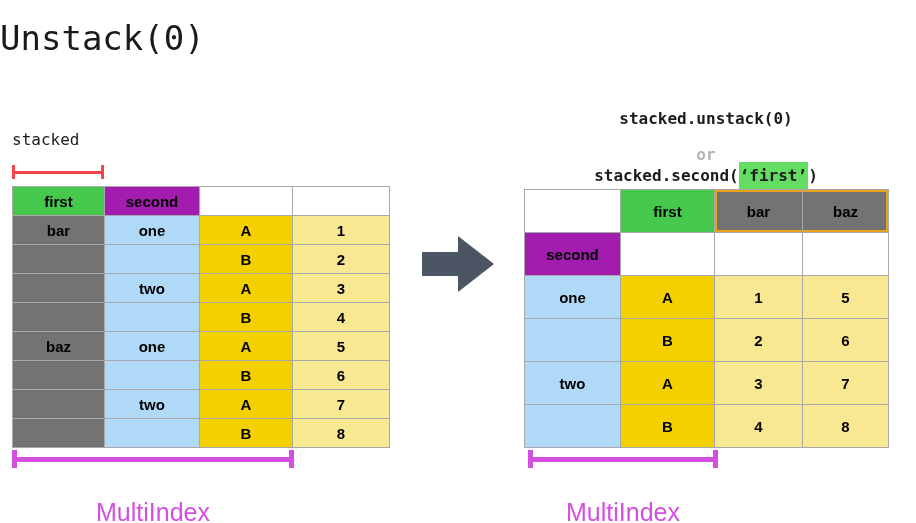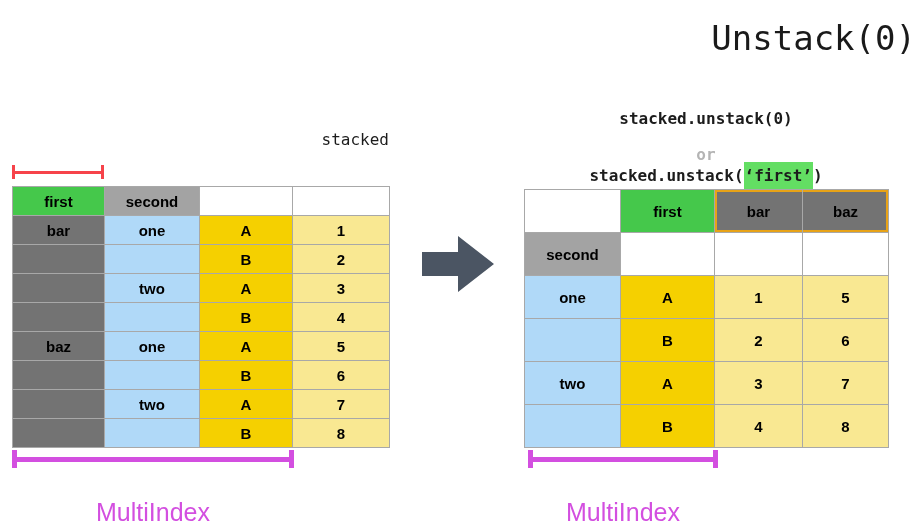--- a/index.html
+++ b/index.html
@@ -14,35 +14,35 @@
     font-family: "Liberation Sans", sans-serif;
     overflow: hidden;
   }
 
   
   #page-title {
     position: absolute;
     left: 0;
     top: 18px;
     width: 916px;
-    text-align: right;
+    text-align: left;
     font-family: "DejaVu Sans Mono", monospace;
     font-size: 34px;
     color: #1a1a1a;
     letter-spacing: 0px;
   }
 
   
   .caption-mono {
     position: absolute;
     font-family: "DejaVu Sans Mono", monospace;
     font-size: 16px;
     color: #1c1c1c;
     white-space: pre;
-    text-align: right;
+    text-align: left;
   }
 
   #stacked-caption {
     left: 12px;
     top: 130px;
     width: 377px;
   }
 
   #code-block {
     position: absolute;
@@ -79,21 +79,21 @@
     font-size: 15px;
     font-weight: bold;
     color: #000000;
     padding: 0;
     overflow: hidden;
   }
 
   
   .c-blank   { background: #ffffff; }
   .c-green   { background: #45c84b; }
-  .c-lgreen  { background: #a3a3a3; }
+  .c-lgreen  { background: #a21caf; }
   .c-blue    { background: #737373; }
   .c-lblue   { background: #b0d9f8; }
   .c-gold    { background: #f5d000; }
   .c-lgold   { background: #f9e892; font-weight: normal; color: #2a2a2a; font-size: 15px; }
   .hl-left   { box-shadow: inset 0 2px 0 0 #e8a317, inset 0 -2px 0 0 #e8a317, inset 2px 0 0 0 #e8a317; }
   .hl-right  { box-shadow: inset 0 2px 0 0 #e8a317, inset 0 -2px 0 0 #e8a317, inset -2px 0 0 0 #e8a317; }
 
   
   #table-stacked { left: 12px; top: 186px; }
   #table-stacked .col-a { width: 92px; }
@@ -245,21 +245,21 @@
 </div>
 <div id="mi-label-left" class="mi-label">MultiIndex</div>
 
 <svg id="flow-arrow" viewBox="0 0 72 56">
   <polygon points="0,16 36,16 36,0 72,28 36,56 36,40 0,40" fill="#4b5563"></polygon>
 </svg>
 
 <div id="code-block">
   <div>stacked.unstack(0)</div>
   <div id="code-line-or">or</div>
-  <div><span>stacked.unstack(</span><span class="code-hl">‘first’</span><span>)</span></div>
+  <div><span>stacked.second(</span><span class="code-hl">‘first’</span><span>)</span></div>
 </div>
 
 <table id="table-unstacked" class="grid">
   <colgroup>
     <col class="col-a">
       <col class="col-b">
       <col class="col-c">
       <col class="col-d">
   </colgroup>
   <tbody>

